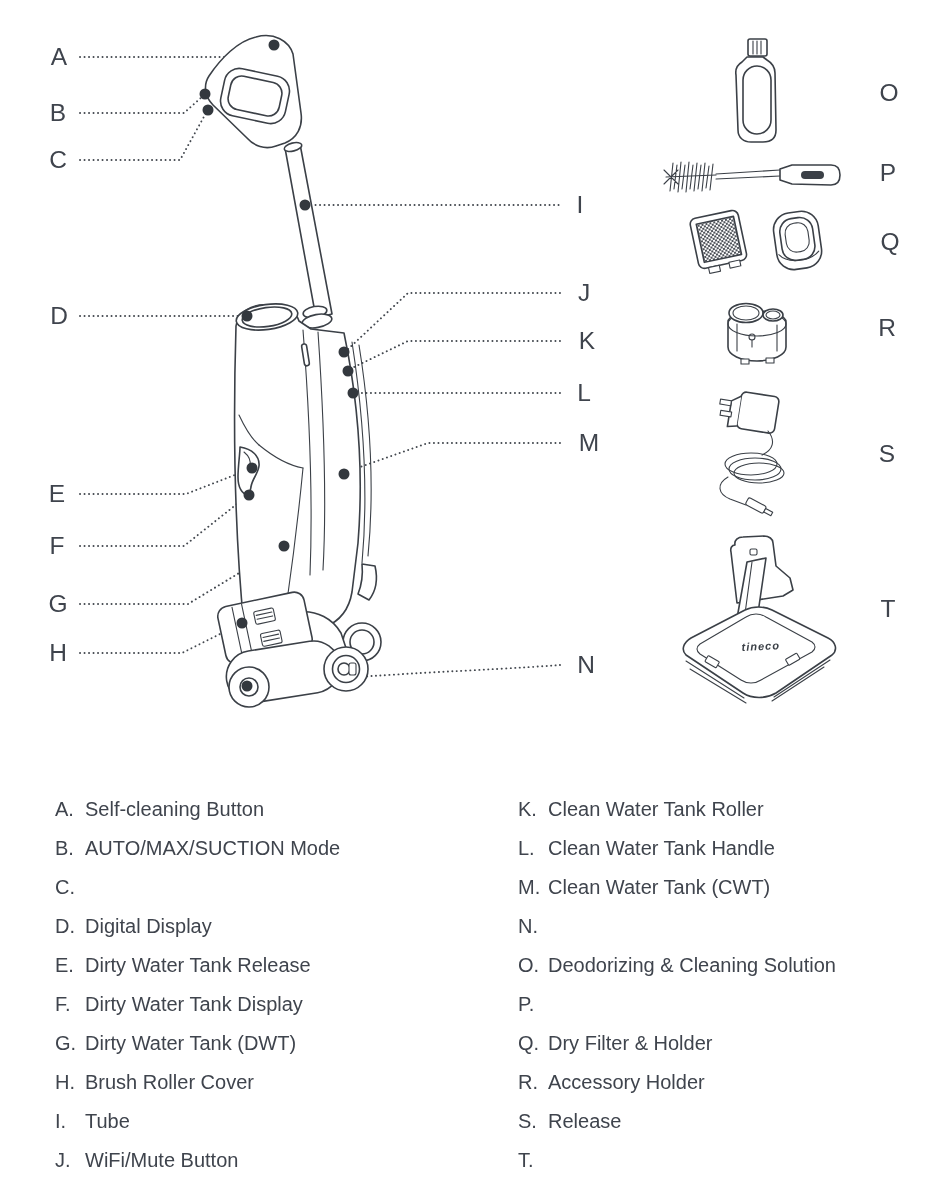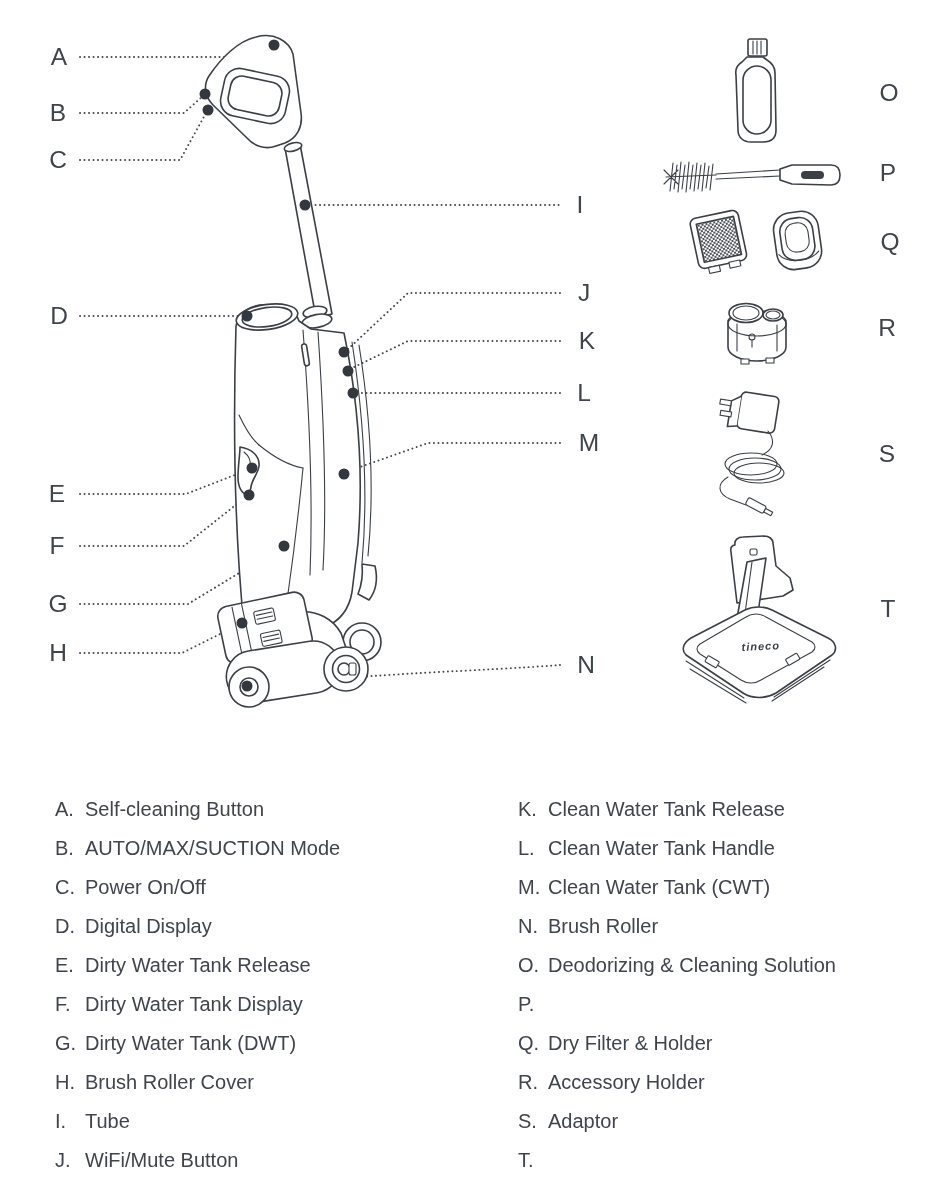--- a/index.html
+++ b/index.html
@@ -235,21 +235,20 @@
     <div class="legend-row">
         <span class="k">A.</span>
         <span class="t">Self-cleaning Button</span>
       </div>
     <div class="legend-row">
         <span class="k">B.</span>
         <span class="t">AUTO/MAX/SUCTION Mode</span>
       </div>
     <div class="legend-row">
         <span class="k">C.</span>
-        <span class="t">Power On/Off</span>
       </div>
     <div class="legend-row">
         <span class="k">D.</span>
         <span class="t">Digital Display</span>
       </div>
     <div class="legend-row">
         <span class="k">E.</span>
         <span class="t">Dirty Water Tank Release</span>
       </div>
     <div class="legend-row">
@@ -270,51 +269,50 @@
       </div>
     <div class="legend-row">
         <span class="k">J.</span>
         <span class="t">WiFi/Mute Button</span>
       </div>
   </div>
 
   <div class="legend-col right">
     <div class="legend-row">
         <span class="k">K.</span>
-        <span class="t">Clean Water Tank Release</span>
+        <span class="t">Clean Water Tank Roller</span>
       </div>
     <div class="legend-row">
         <span class="k">L.</span>
         <span class="t">Clean Water Tank Handle</span>
       </div>
     <div class="legend-row">
         <span class="k">M.</span>
         <span class="t">Clean Water Tank (CWT)</span>
       </div>
     <div class="legend-row">
         <span class="k">N.</span>
-        <span class="t">Brush Roller</span>
       </div>
     <div class="legend-row">
         <span class="k">O.</span>
         <span class="t">Deodorizing &amp; Cleaning Solution</span>
       </div>
     <div class="legend-row">
         <span class="k">P.</span>
       </div>
     <div class="legend-row">
         <span class="k">Q.</span>
         <span class="t">Dry Filter &amp; Holder</span>
       </div>
     <div class="legend-row">
         <span class="k">R.</span>
         <span class="t">Accessory Holder</span>
       </div>
     <div class="legend-row">
         <span class="k">S.</span>
-        <span class="t">Adaptor</span>
+        <span class="t">Release</span>
       </div>
     <div class="legend-row">
         <span class="k">T.</span>
       </div>
   </div>
 
 </div>
 
 </body></html>

